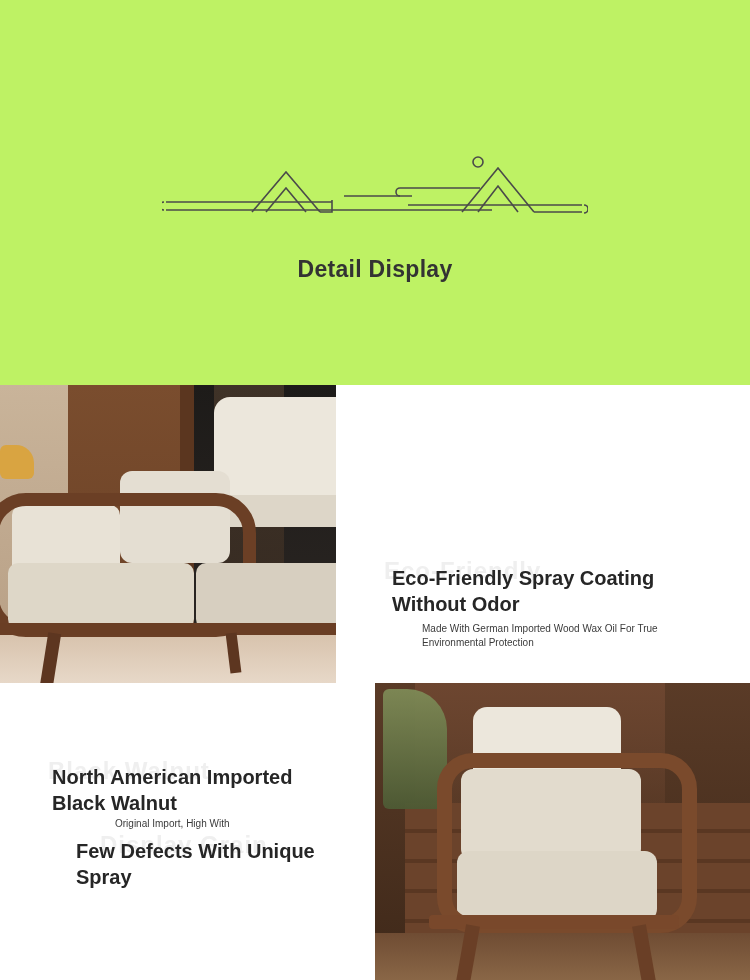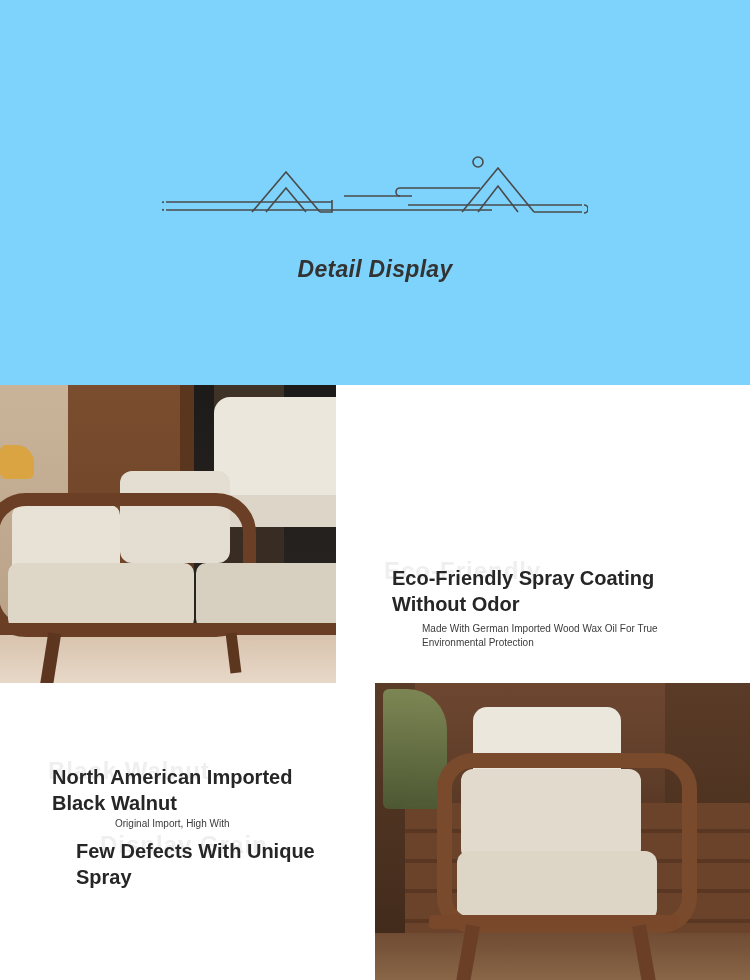--- a/index.html
+++ b/index.html
@@ -14,22 +14,21 @@
     color: #2b2b2b;
     overflow: hidden;
     position: relative;
   }
 
   
   .header {
     width: 750px;
     height: 385px;
     position: relative;
-    background: #7dd3fc;
-    font-style: italic;
+    background: #bef264;
   }
   .ornament {
     position: absolute;
     left: 162px;
     top: 150px;
     width: 426px;
     height: 80px;
   }
   .page-title {
     position: absolute;

